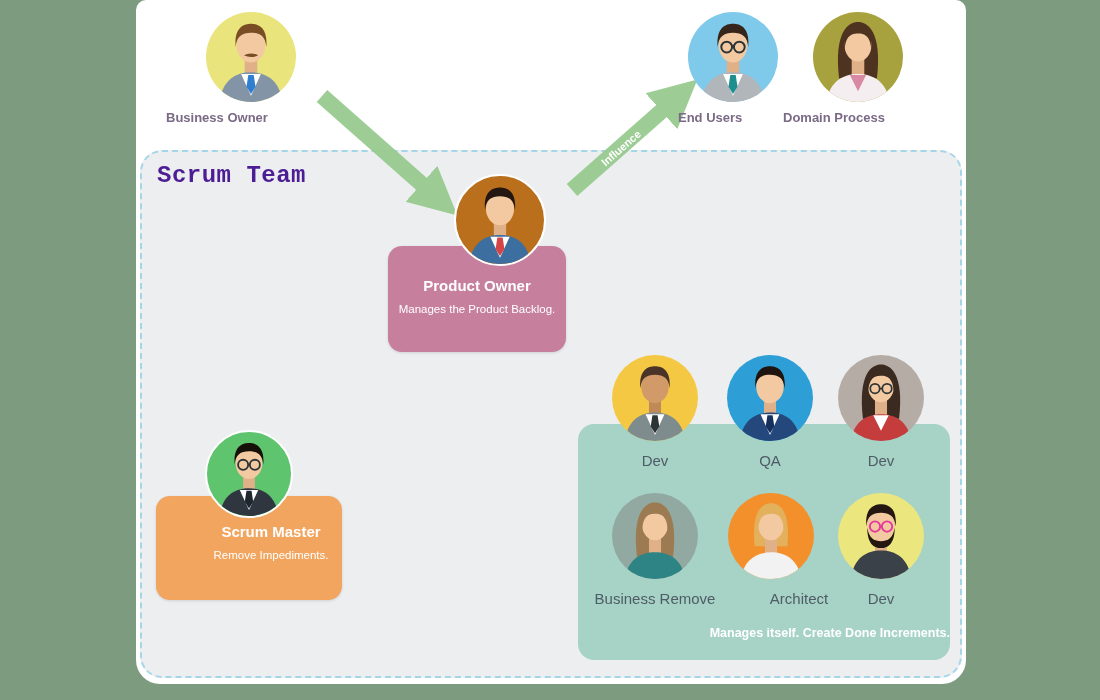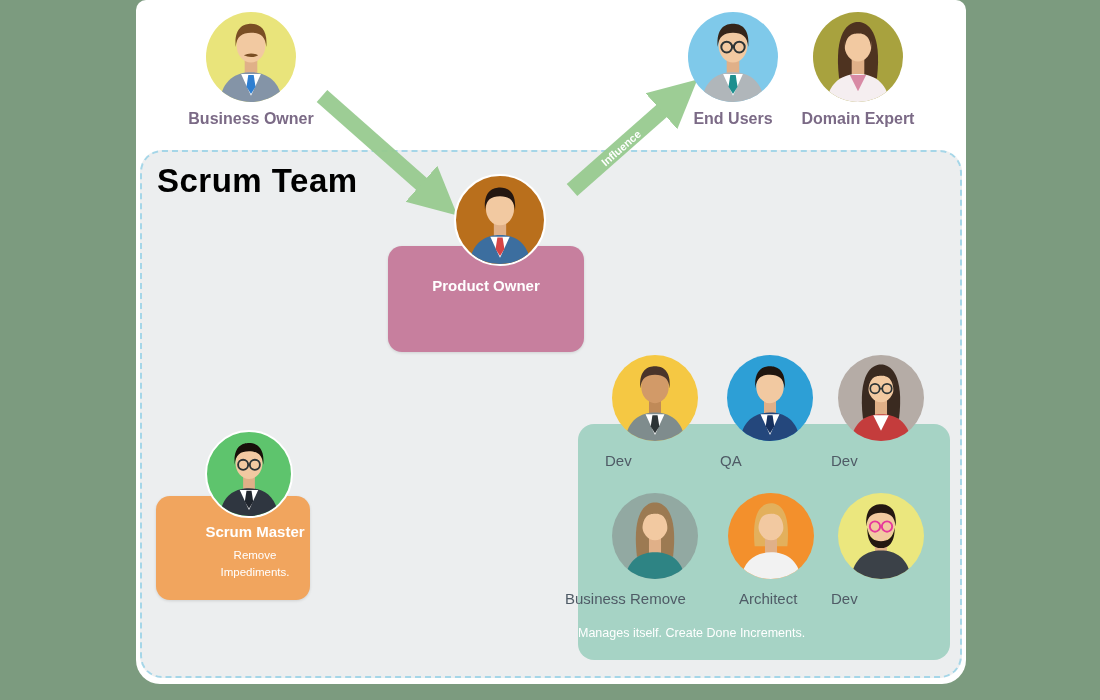--- a/index.html
+++ b/index.html
@@ -7,57 +7,58 @@
   body { font-family:"Liberation Sans", sans-serif; background:#7c9b7f; }
 
   .stage { position:relative; width:1100px; height:700px; background:#7c9b7f; overflow:hidden; }
 
   .white-panel { position:absolute; left:136px; top:0; width:830px; height:684px;
                  background:#ffffff; border-radius:10px 10px 24px 24px; }
 
   .scrum-box { position:absolute; left:140px; top:150px; width:822px; height:528px;
                background:#eceeef; border:2px dashed #a5d6e8; border-radius:22px; }
 
-  .scrum-title { position:absolute; left:157px; top:162px; font-size:33px; font-weight:bold;
-                 color:#000000; letter-spacing:0.5px; }
+  .scrum-title { position:absolute; left:157px; top:162px; font-size:24px; font-weight:bold;
+                 color:#4c1d95; letter-spacing:0.5px;font-family:Liberation Mono, monospace; }
 
   .avatar { position:absolute; border-radius:50%; overflow:hidden; background:#ddd; }
   .avatar svg { width:100%; height:100%; display:block; }
 
-  .ext-label { position:absolute; text-align:center; font-weight:bold; font-size:16px; color:#7b6a86; }
-  .dev-label { position:absolute; font-size:15px; color:#4f5b66; font-weight:500; }
+  .ext-label { position:absolute; font-weight:bold; font-size:13px; color:#7b6a86; }
+  .dev-label { position:absolute; text-align:center; font-size:15px; color:#4f5b66; font-weight:500; }
 
   .role-box { position:absolute; border-radius:14px; text-align:center; color:#fff;
               box-shadow:0 1px 3px rgba(0,0,0,0.12); }
   .role-title { font-size:15px; font-weight:600; margin-bottom:7px; }
   .role-desc  { font-size:11.5px; line-height:1.45; font-weight:500; }
   .po-box { padding-top:31px; }
   .sm-box { padding-top:27px; }
 
   .dev-box { position:absolute; border-radius:16px; }
-  .dev-footer { position:absolute; text-align:left; color:#fff; font-size:12.5px; font-weight:400; }
+  .dev-footer { position:absolute; text-align:right; color:#fff; font-size:12.5px; font-weight:700; }
 
   .arrows { position:absolute; left:0; top:0; pointer-events:none; }
   .arrows text { font-family:"Liberation Sans", sans-serif; font-size:11px; fill:#ffffff; font-weight:bold; }
 </style>
 </head>
 <body>
 
 <div class="stage">
 
   <div class="white-panel"></div>
 
   <div class="scrum-box"></div>
   <div class="scrum-title">Scrum Team</div>
 
-  <div class="role-box po-box" style="left: 388px; top: 246px; width: 196px; height: 106px; background-color: rgb(199, 127, 158);">
+  <div class="role-box po-box" style="left: 388px; top: 246px; width: 178px; height: 106px; background-color: rgb(199, 127, 158);">
     <div class="role-title">Product Owner</div>
-  </div>
-
-  <div class="role-box sm-box" style="left: 156px; top: 496px; width: 154px; height: 104px; background-color: rgb(241, 165, 94); padding-left: 44px;">
+    <div class="role-desc">Manages the Product Backlog.</div>
+  </div>
+
+  <div class="role-box sm-box" style="left: 156px; top: 496px; width: 186px; height: 104px; background-color: rgb(241, 165, 94); padding-left: 44px;">
     <div class="role-title">Scrum Master</div>
     <div class="role-desc">Remove Impediments.</div>
   </div>
 
   <div class="dev-box" style="left: 578px; top: 424px; width: 372px; height: 236px; background-color: rgb(166, 211, 197);"></div>
 
   <svg class="arrows" width="1100" height="700" viewBox="0 0 1100 700">
     <defs>
       <marker id="ah" viewBox="0 0 10 10" refX="1" refY="5" markerWidth="3" markerHeight="3.4" orient="auto">
         <path d="M0 0 L10 5 L0 10 Z" fill="#98cb90"></path>
@@ -101,21 +102,21 @@
   <div class="avatar" style="left: 813px; top: 12px; width: 90px; height: 90px; background-color: rgb(168, 162, 62);">
     <svg viewBox="0 0 100 100">
       <path d="M29 74 C23 22 39 11 50 11 C61 11 77 22 71 74 Z" fill="#4e3320"></path>
       <rect x="43" y="48" width="14" height="22" fill="#e0b088"></rect>
       <path d="M15 102 C17 78 33 69 50 69 C67 69 83 78 85 102 Z" fill="#f5eef0"></path>
       <path d="M41 70 L50 88 L59 70 Z" fill="#d88aa5"></path>
       <ellipse cx="50" cy="37" rx="15" ry="18" fill="#f2c9a1"></ellipse>
       <path d="M35 44 C33 18 43 14 50 14 C57 14 67 18 65 44 C64 27 58 24 50 24 C42 24 36 27 35 44 Z" fill="#4e3320"></path>
     </svg>
   </div>
-  <div class="ext-label" style="left:783px;top:110px;width:150px">Domain Expert</div>
+  <div class="ext-label" style="left:783px;top:110px;width:150px">Domain Process</div>
 
   <div class="avatar" style="left: 454px; top: 174px; width: 92px; height: 92px; border: 2px solid rgb(255, 255, 255); background-color: rgb(185, 111, 28);">
     <svg viewBox="0 0 100 100">
       <rect x="43" y="48" width="14" height="22" fill="#e0b088"></rect>
       <path d="M15 102 C17 76 33 67 50 67 C67 67 83 76 85 102 Z" fill="#3c6e9f"></path>
       <path d="M39 69 L50 93 L61 69 Z" fill="#ffffff"></path>
       <path d="M47 70 L53 70 L55 83 L50 91 L45 83 Z" fill="#d64545"></path>
       <ellipse cx="50" cy="37" rx="16" ry="19" fill="#f2c9a1"></ellipse>
       <path d="M33 39 C31 17 42 13 50 13 C58 13 69 17 67 39 C66 27 60 23 50 23 C40 23 34 27 33 39 Z" fill="#241711"></path>
     </svg>

